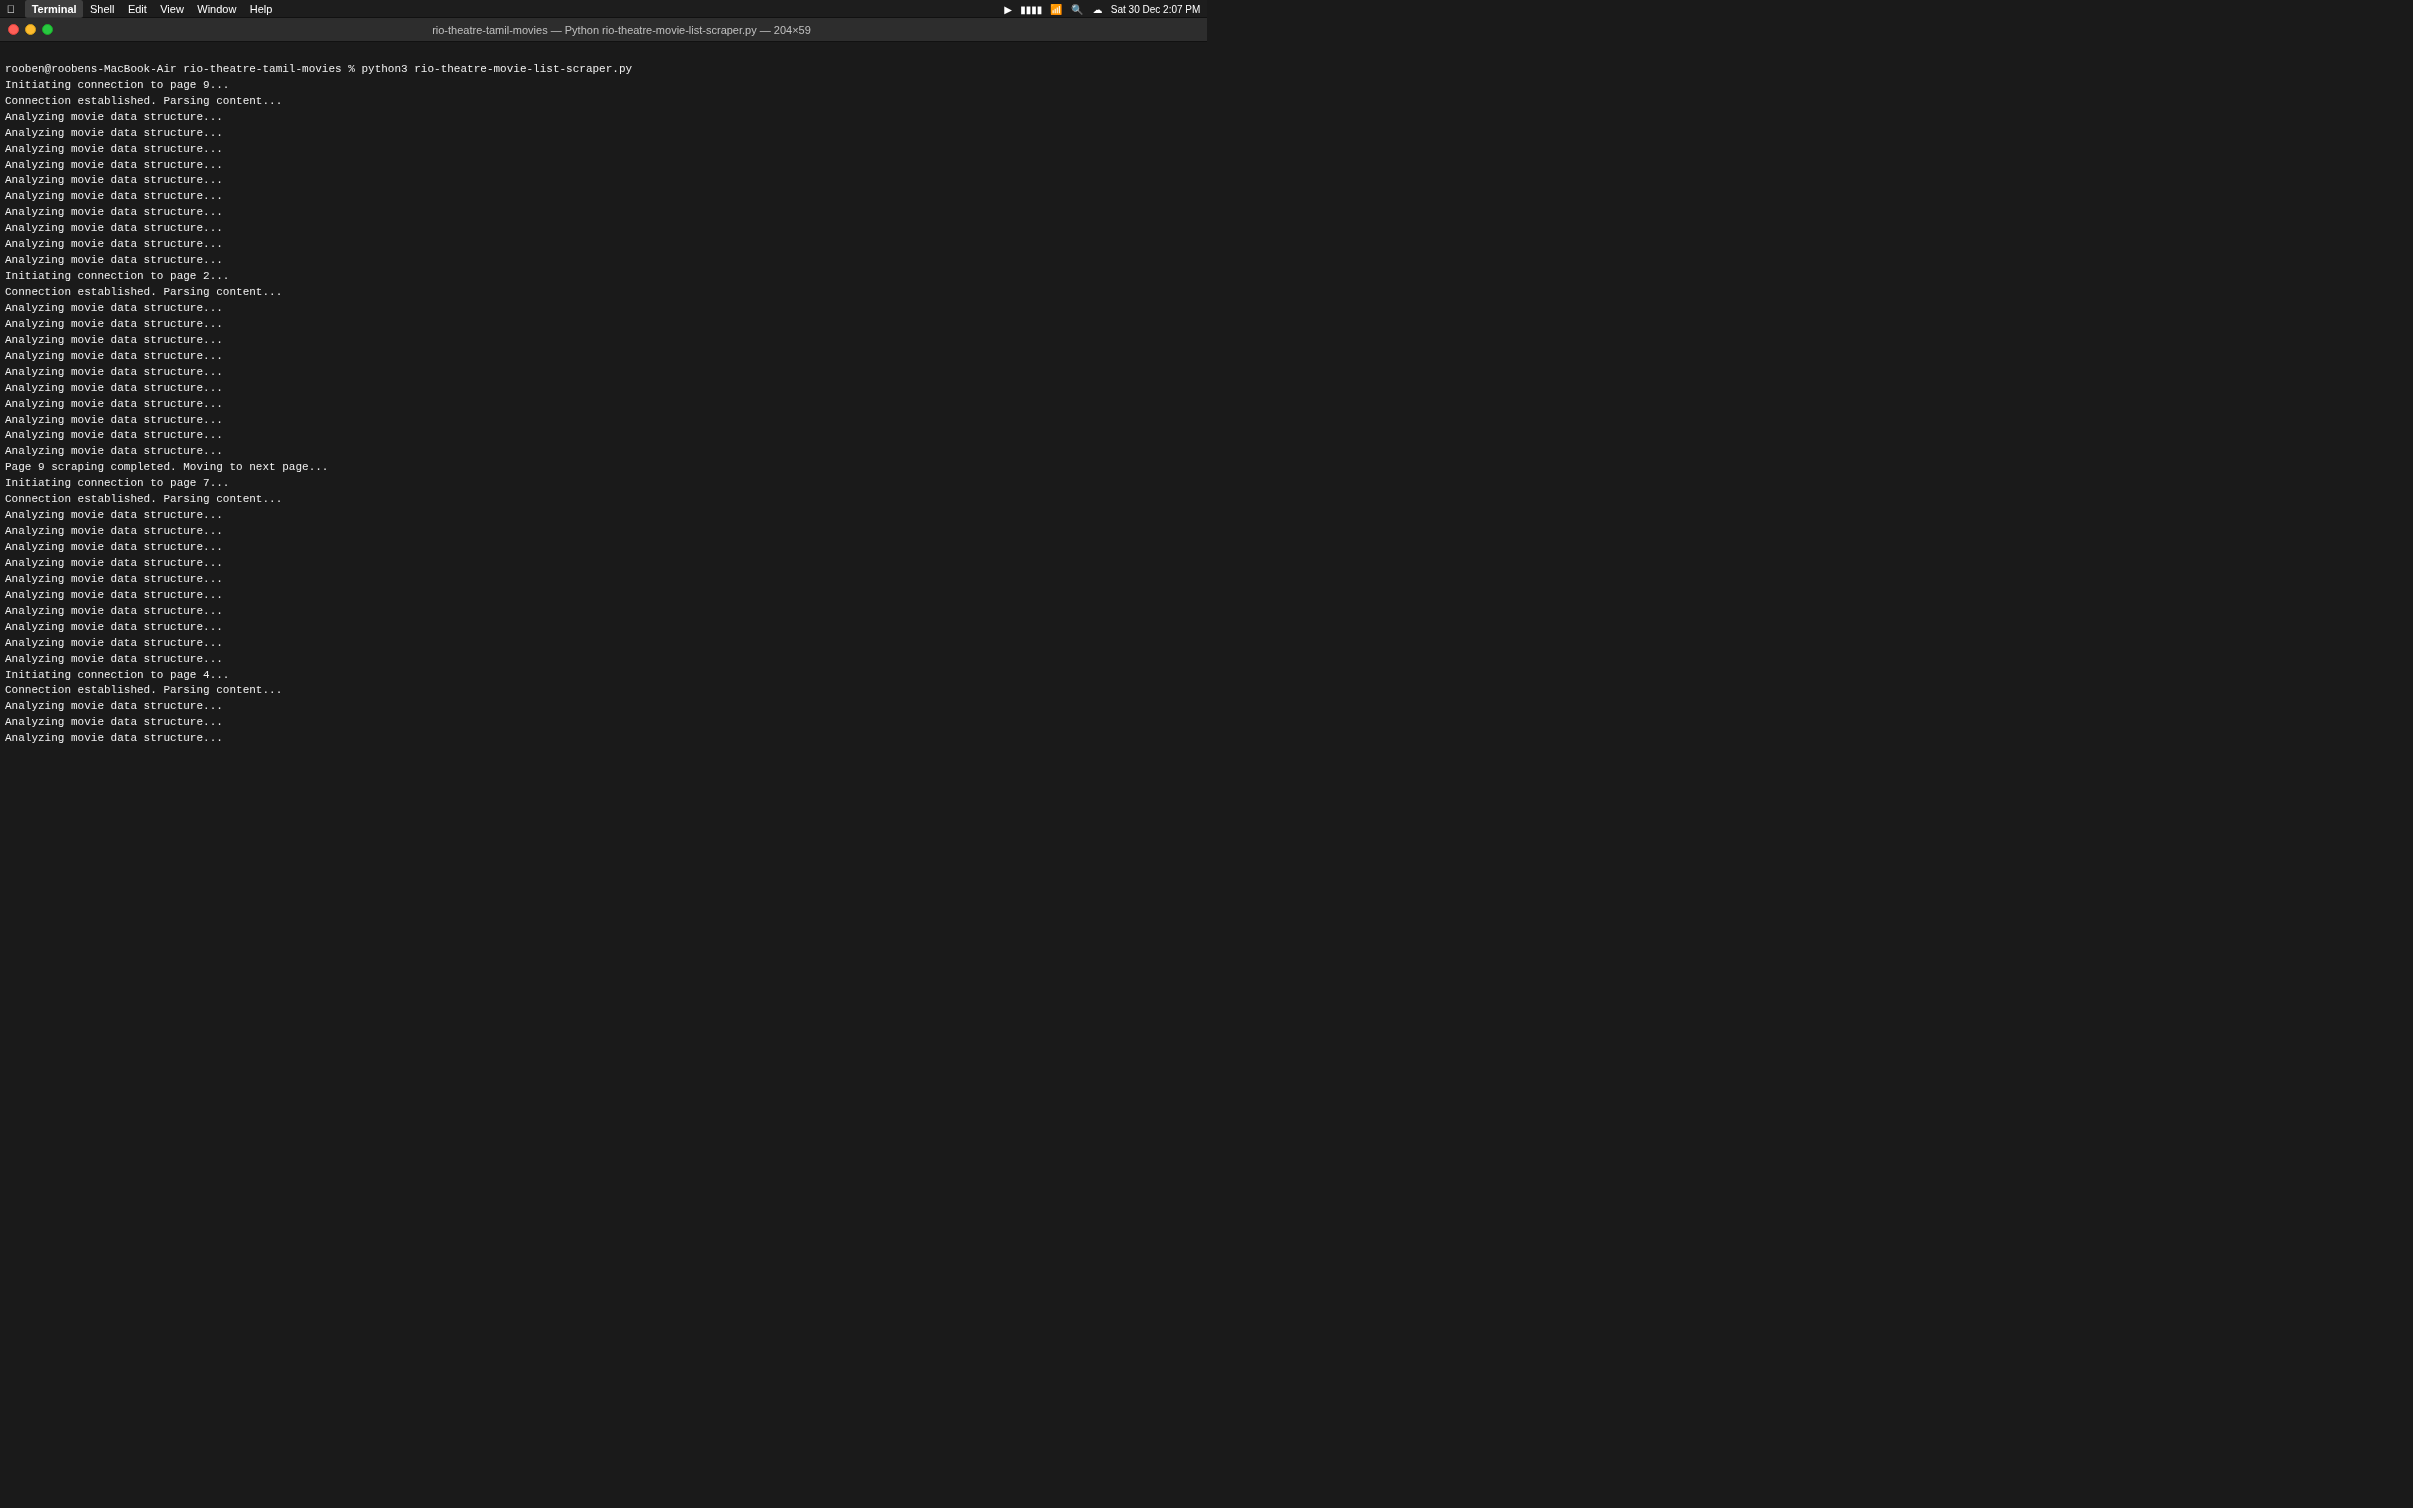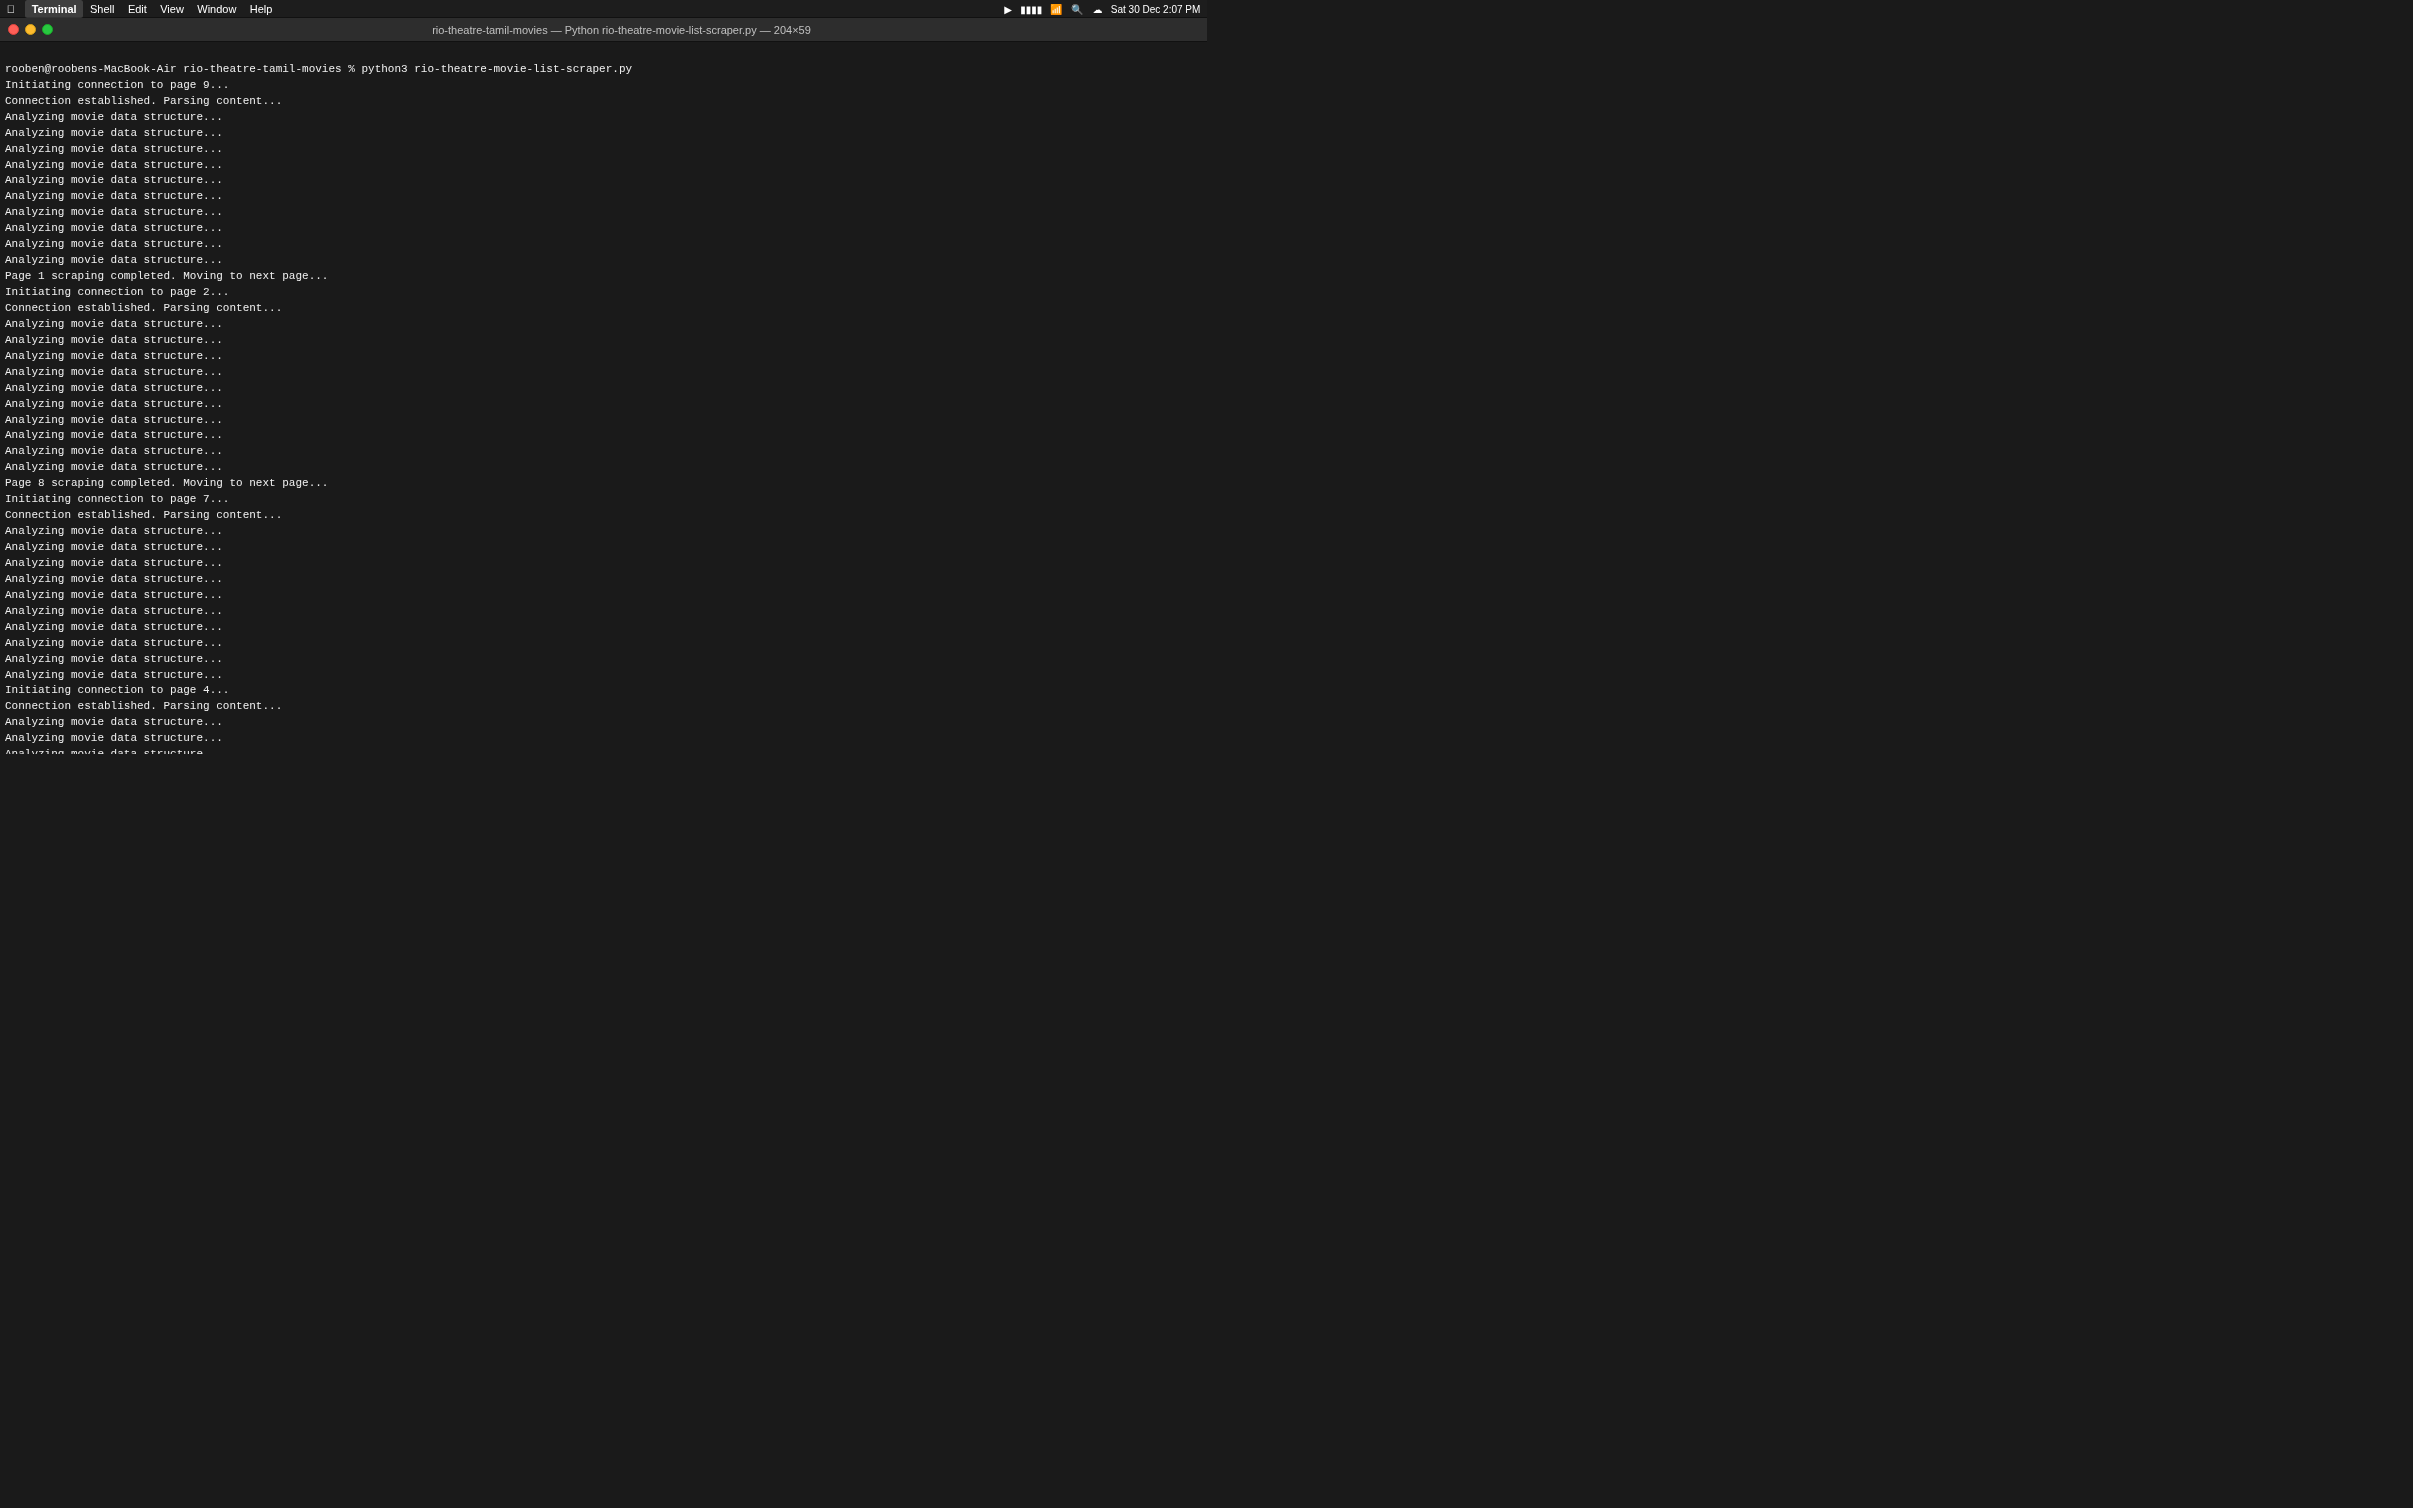--- a/index.html
+++ b/index.html
@@ -167,35 +167,34 @@
     <div class="terminal-line">Analyzing movie data structure...</div>
     <div class="terminal-line">Analyzing movie data structure...</div>
     <div class="terminal-line">Analyzing movie data structure...</div>
     <div class="terminal-line">Analyzing movie data structure...</div>
     <div class="terminal-line">Analyzing movie data structure...</div>
     <div class="terminal-line">Analyzing movie data structure...</div>
     <div class="terminal-line">Analyzing movie data structure...</div>
     <div class="terminal-line">Analyzing movie data structure...</div>
     <div class="terminal-line">Analyzing movie data structure...</div>
     <div class="terminal-line">Analyzing movie data structure...</div>
-    <div class="terminal-line">Page 1 scraping completed. Moving to next page...</div>
     <div class="terminal-line"></div>
     <div class="terminal-line">Initiating connection to page 2...</div>
     <div class="terminal-line">Connection established. Parsing content...</div>
     <div class="terminal-line">Analyzing movie data structure...</div>
     <div class="terminal-line">Analyzing movie data structure...</div>
     <div class="terminal-line">Analyzing movie data structure...</div>
     <div class="terminal-line">Analyzing movie data structure...</div>
     <div class="terminal-line">Analyzing movie data structure...</div>
     <div class="terminal-line">Analyzing movie data structure...</div>
     <div class="terminal-line">Analyzing movie data structure...</div>
     <div class="terminal-line">Analyzing movie data structure...</div>
     <div class="terminal-line">Analyzing movie data structure...</div>
     <div class="terminal-line">Analyzing movie data structure...</div>
-    <div class="terminal-line">Page 8 scraping completed. Moving to next page...</div>
+    <div class="terminal-line">Page 9 scraping completed. Moving to next page...</div>
     <div class="terminal-line"></div>
     <div class="terminal-line">Initiating connection to page 7...</div>
     <div class="terminal-line">Connection established. Parsing content...</div>
     <div class="terminal-line">Analyzing movie data structure...</div>
     <div class="terminal-line">Analyzing movie data structure...</div>
     <div class="terminal-line">Analyzing movie data structure...</div>
     <div class="terminal-line">Analyzing movie data structure...</div>
     <div class="terminal-line">Analyzing movie data structure...</div>
     <div class="terminal-line">Analyzing movie data structure...</div>
     <div class="terminal-line">Analyzing movie data structure...</div>

